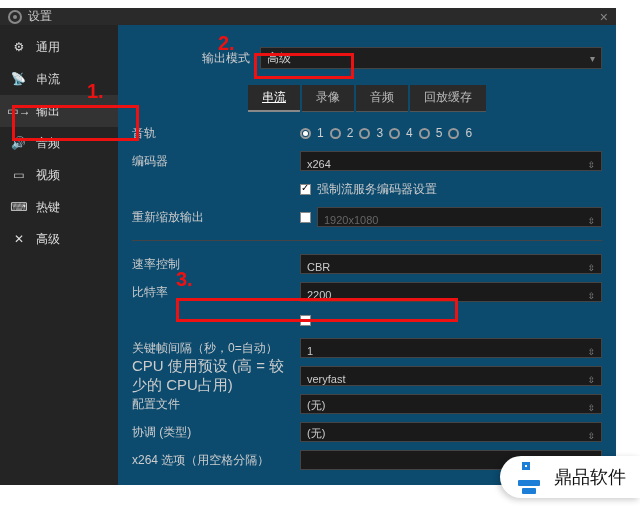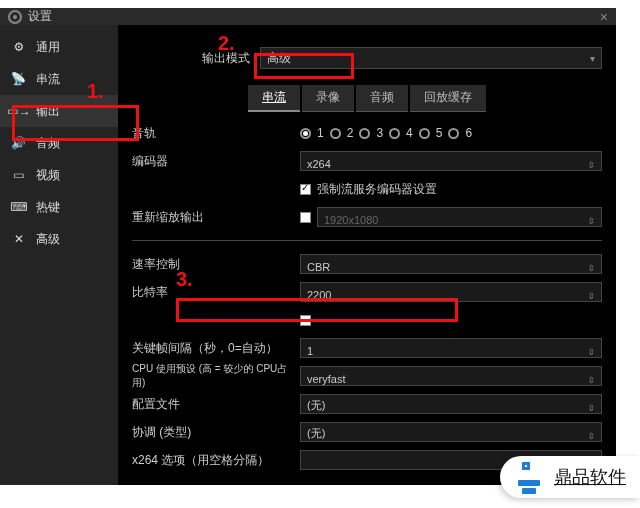--- a/index.html
+++ b/index.html
@@ -7,21 +7,21 @@
   .window { position:absolute; left:0; top:8px; width:616px; height:474px; background:#222; color:#ccc; font-size:12px; display:flex; flex-direction:column; }
   .titlebar { height:26px; background:#2a2a2a; display:flex; align-items:center; padding:0 8px; }
   .titlebar .icon { width:14px; height:14px; border:2px solid #888; border-radius:50%; margin-right:6px; position:relative; }
   .titlebar .icon::after { content:""; position:absolute; width:4px; height:4px; background:#888; border-radius:50%; left:3px; top:3px; }
   .titlebar .close { margin-left:auto; color:#888; font-size:14px; }
   .body { flex:1; display:flex; }
   .sidebar { width:118px; background:#242424; padding-top:6px; }
   .sbitem { display:flex; align-items:center; height:32px; padding-left:10px; gap:8px; color:#ddd; cursor:pointer; }
   .sbitem.selected { background:#333; }
   .sbitem .ico { width:18px; display:flex; align-items:center; justify-content:center; }
-  .content { flex:1; background:#000000; padding:10px 14px 10px 14px; overflow:hidden; }
+  .content { flex:1; background:#0c4a6e; padding:10px 14px 10px 14px; overflow:hidden; }
   .mode-row { display:flex; align-items:center; height:26px; margin:10px 0 14px; }
   .mode-label { width:128px; text-align:right; padding-right:10px; }
   .mode-select { flex:1; height:22px; background:#1e1e1e; border:1px solid #444; display:flex; align-items:center; padding:0 6px; position:relative; }
   .mode-select::after { content:"▾"; position:absolute; right:6px; color:#888; font-size:10px; }
   .tabs { display:flex; justify-content:center; gap:2px; margin-bottom:8px; }
   .tab { padding:4px 14px; background:#2a2a2a; border-bottom:1px solid #555; color:#bbb; cursor:pointer; }
   .tab.active { color:#fff; border-bottom:2px solid #888; font-weight:500; text-decoration:underline; }
   .row { display:flex; align-items:center; height:26px; margin-bottom:2px; }
   .row .lbl { width:168px; text-align:left; padding-right:10px; color:#ccc; }
   .row .fld { flex:1; display:flex; align-items:center; gap:6px; }
@@ -36,21 +36,21 @@
   
   .hl { position:absolute; border:3px solid #e11; pointer-events:none; }
   .hl.a { left:12px; top:105px; width:127px; height:36px; } 
   .hl.b { left:254px; top:53px; width:100px; height:26px; } 
   .hl.c { left:176px; top:298px; width:282px; height:24px; } 
   .ann { position:absolute; color:#e11; font-size:20px; font-weight:bold; pointer-events:none; }
   .ann.n1 { left:87px; top:80px; }
   .ann.n2 { left:218px; top:32px; }
   .ann.n3 { left:176px; top:268px; }
   
-  .wm { position:absolute; right:0; bottom:10px; height:42px; background:#fff; border-radius:22px 0 0 22px; padding:0 14px 0 54px; display:flex; align-items:center; font-size:18px; color:#111; box-shadow:-2px 2px 6px rgba(0,0,0,.2);text-decoration:underline;}
+  .wm { position:absolute; right:0; bottom:10px; height:42px; background:#fff; border-radius:22px 0 0 22px; padding:0 14px 0 54px; display:flex; align-items:center; font-size:18px; color:#111; box-shadow:-2px 2px 6px rgba(0,0,0,.2);}
   .wm .logo { position:absolute; left:14px; width:30px; height:30px; }
   .wm .logo .dot { position:absolute; width:8px; height:8px; border:3px solid #1c7ed6; left:8px; top:0; }
   .wm .logo .bar { position:absolute; width:22px; height:6px; background:#1c7ed6; left:4px; top:18px; border-radius:1px; }
   .wm .logo .bar2 { position:absolute; width:14px; height:6px; background:#1c7ed6; left:8px; top:26px; border-radius:1px; }
 </style>
 </head>
 <body>
 
 <div class="window">
   <div class="titlebar">
@@ -170,21 +170,21 @@
         </div>
         <div class="row">
           <div class="lbl">关键帧间隔（秒，0=自动）</div>
           <div class="fld">
               <div class="sel">
                 <span>1</span>
               </div>
             </div>
         </div>
         <div class="row">
-          <div class="lbl" style="font-size:10px">CPU 使用预设 (高 = 较少的 CPU占用)</div>
+          <div class="lbl" style="font-size:15px">CPU 使用预设 (高 = 较少的 CPU占用)</div>
           <div class="fld">
               <div class="sel">
                 <span>veryfast</span>
               </div>
             </div>
         </div>
         <div class="row">
           <div class="lbl">配置文件</div>
           <div class="fld">
               <div class="sel">

